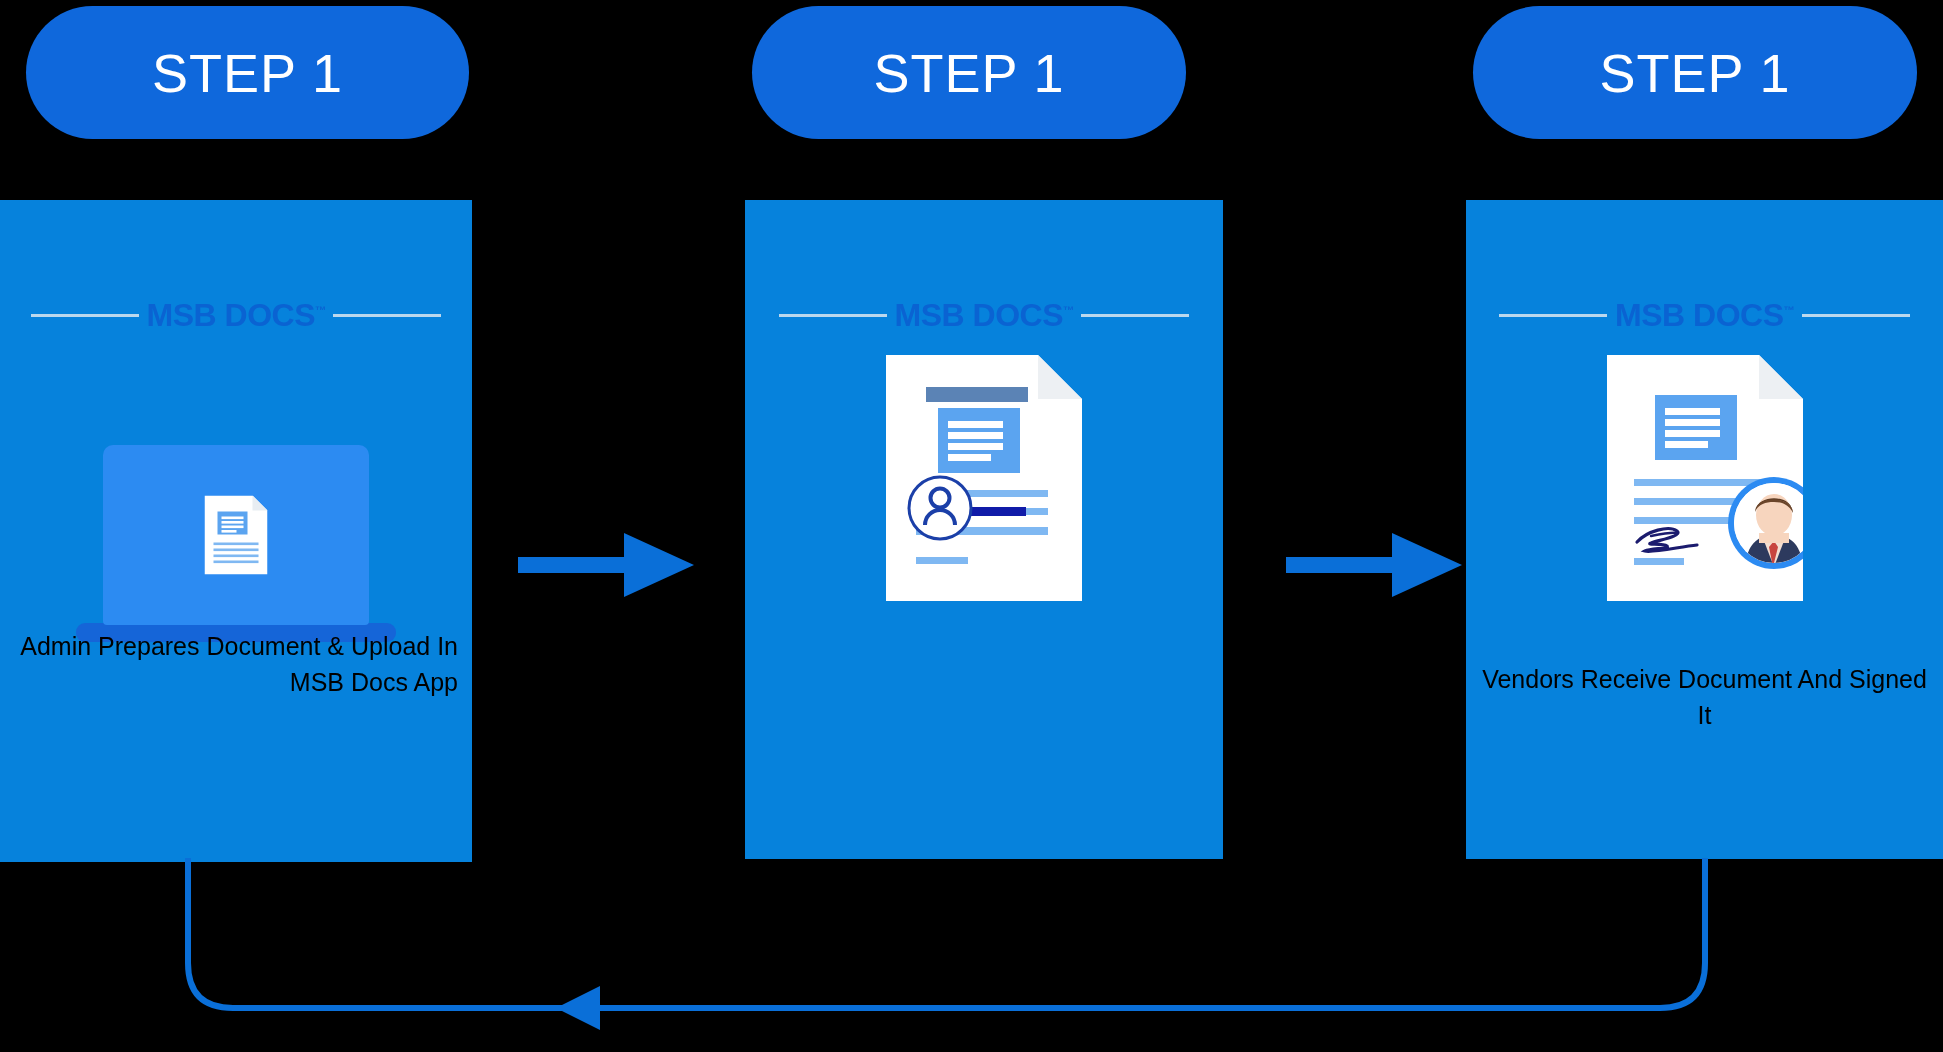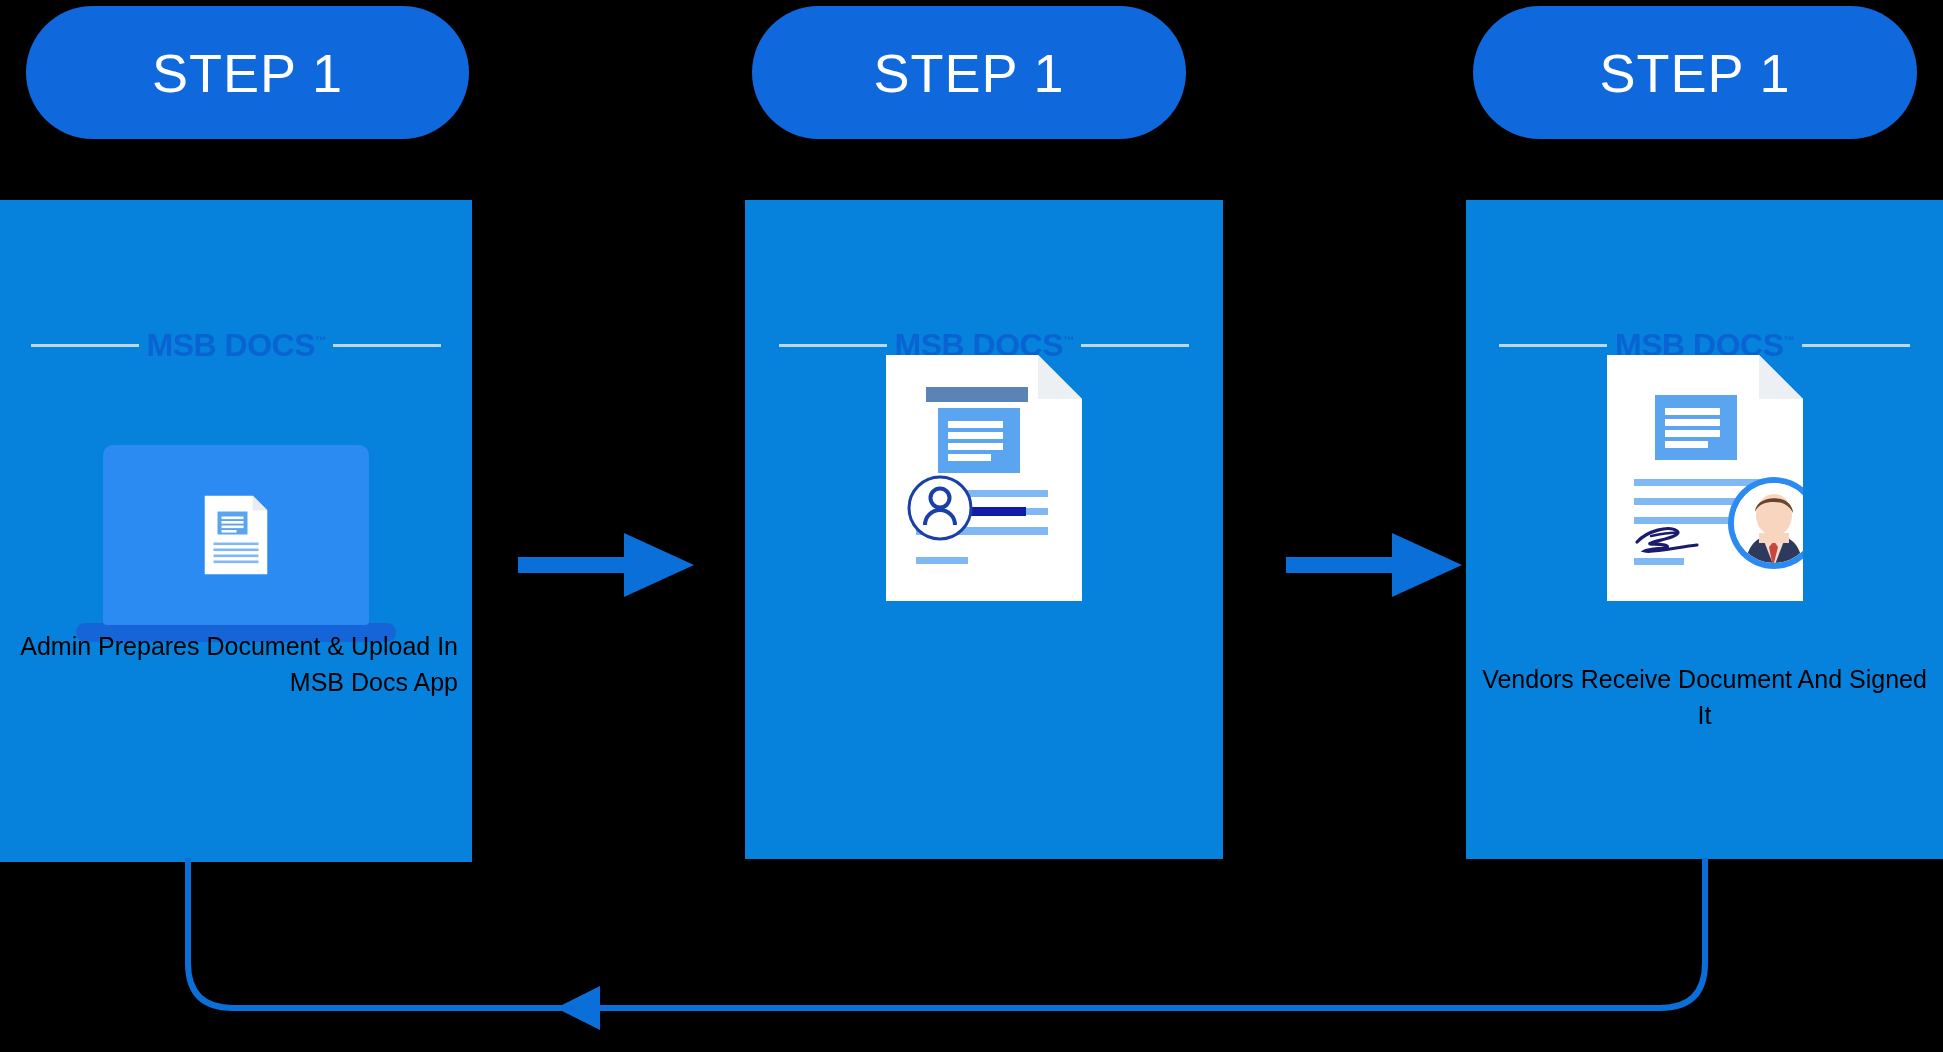--- a/index.html
+++ b/index.html
@@ -37,21 +37,20 @@
   .panel2 { left: 745px;  width: 478px; height: 659px; }
   .panel3 { left: 1466px; width: 477px; height: 659px; }
 
   
   .logo-row {
     position: absolute;
     top: 97px;
     left: 0; right: 0;
     display: flex; align-items: center; justify-content: center;
     gap: 0px;
-    margin-top: 30px;
   }
   .logo-line {
     height: 3px;
     background: #BBD8EE;
     width: 108px;
   }
   .logo-text {
     color: #0A63D2;
     font-size: 32px;
     font-weight: 700;

